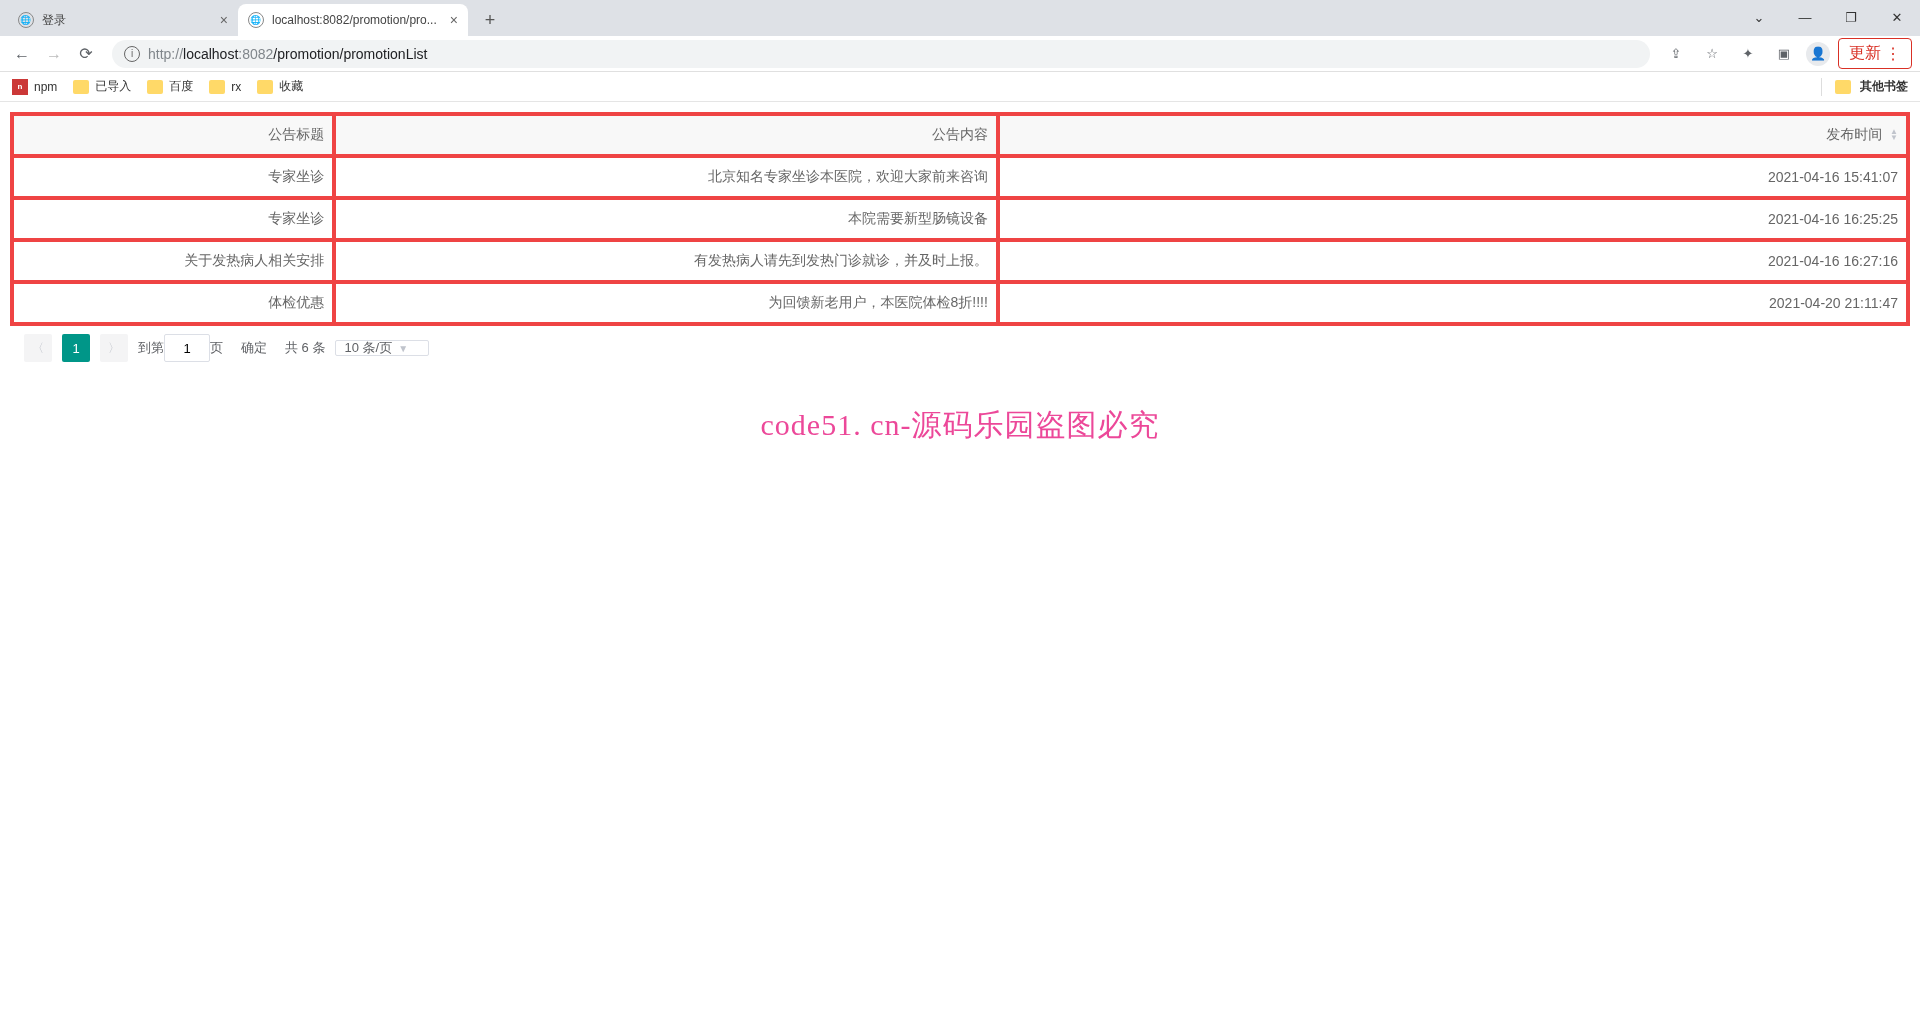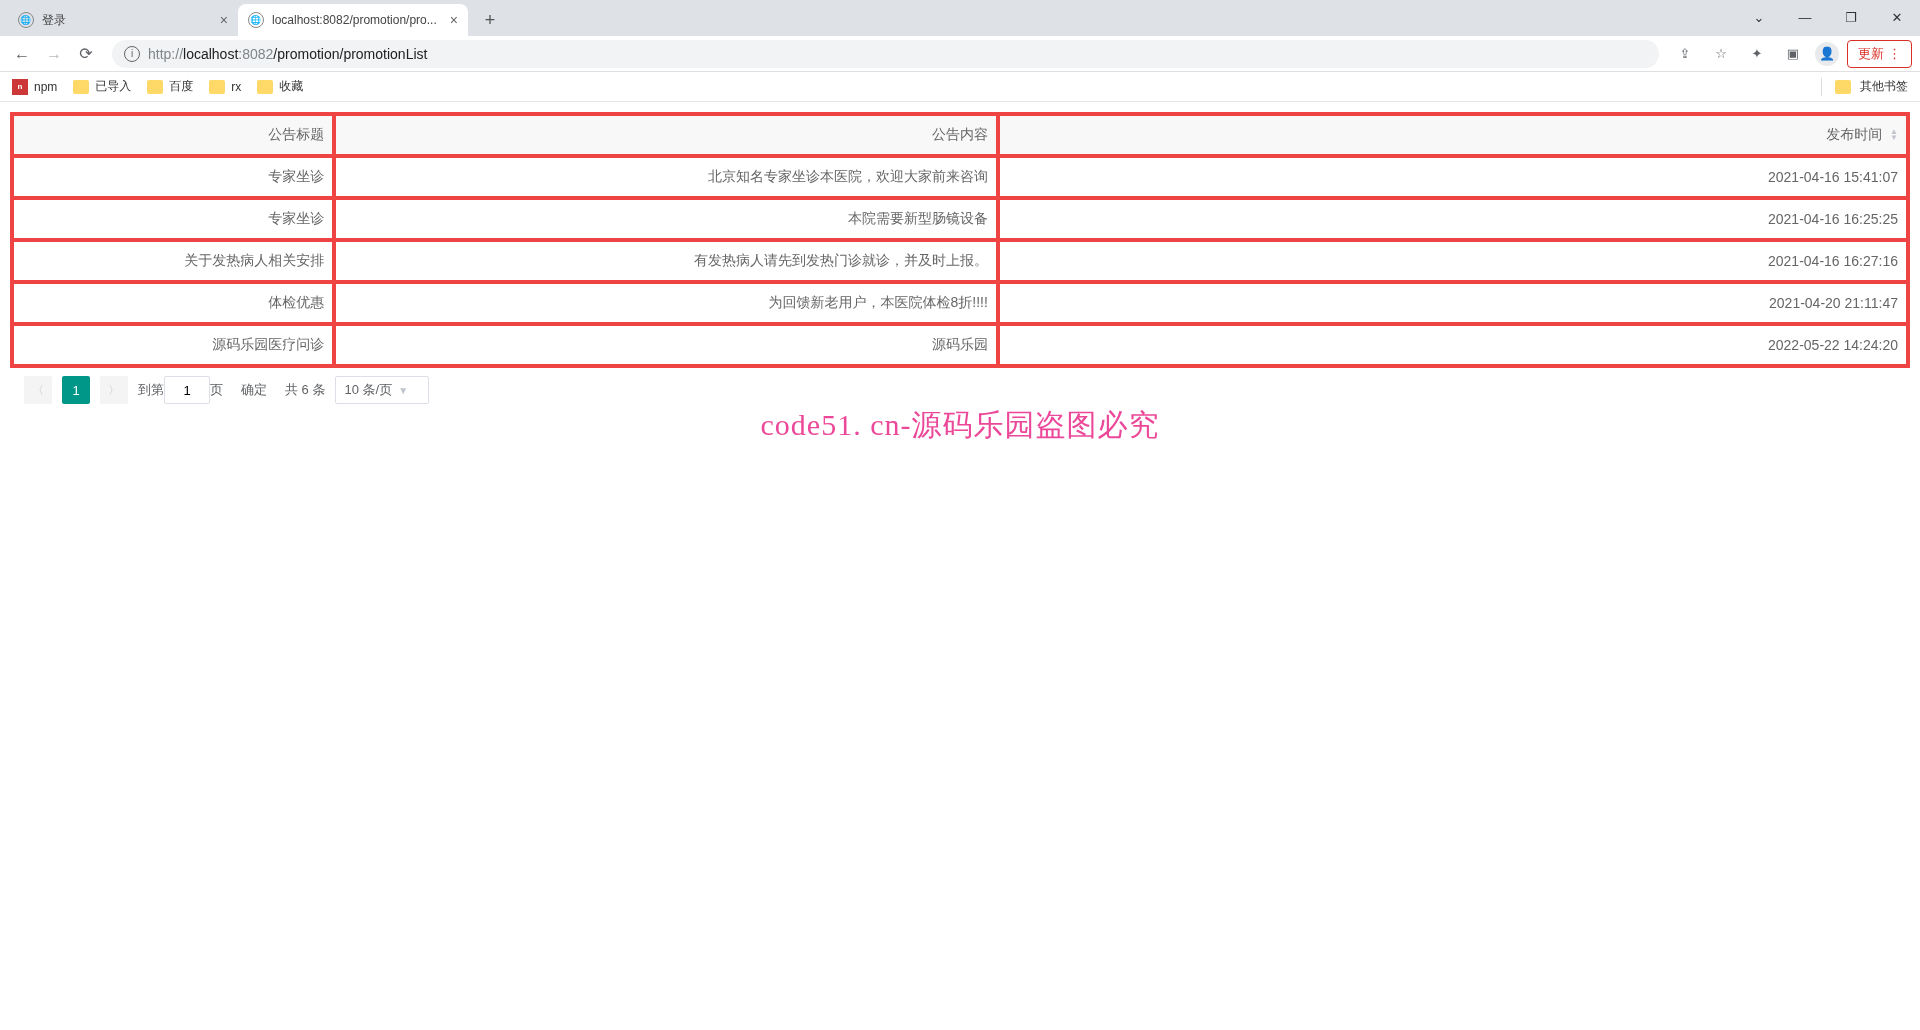--- a/index.html
+++ b/index.html
@@ -18,48 +18,48 @@
     .win-ctrl { width: 46px; height: 30px; display: flex; align-items: center; justify-content: center; color: #333; cursor: pointer; font-size: 13px; }
     
     .nav-bar { background: #fff; height: 36px; display: flex; align-items: center; padding: 0 8px; gap: 4px; border-bottom: 1px solid #e0e0e0; }
     .nav-btn { width: 28px; height: 28px; display: flex; align-items: center; justify-content: center; color: #5f6368; cursor: pointer; border-radius: 50%; font-size: 16px; }
     .nav-btn.disabled { color: #bbb; }
     .address-bar { flex: 1; height: 28px; background: #f1f3f4; border-radius: 14px; display: flex; align-items: center; padding: 0 12px; margin: 0 8px; font-size: 14px; color: #202124; }
     .address-info-icon { width: 16px; height: 16px; border: 1px solid #666; border-radius: 50%; display: flex; align-items: center; justify-content: center; font-size: 10px; margin-right: 8px; color: #666; }
     .url-dim { color: #80868b; }
     .nav-right { display: flex; align-items: center; gap: 8px; }
     .nav-icon { width: 28px; height: 28px; display: flex; align-items: center; justify-content: center; color: #5f6368; cursor: pointer; }
-    .update-btn { border: 1px solid #d93025; color: #d93025; border-radius: 4px; padding: 4px 10px; font-size: 13px; display: flex; align-items: center; gap: 4px; cursor: pointer; }
+    .update-btn { border: 1px solid #d93025; color: #d93025; border-radius: 4px; padding: 4px 10px; font-size: 16px; display: flex; align-items: center; gap: 4px; cursor: pointer; }
     .update-dots { color: #d93025; }
     .avatar-icon { width: 24px; height: 24px; background: #e8eaed; border-radius: 50%; display: flex; align-items: center; justify-content: center; color: #5f6368; }
     
     .bookmarks-bar { background: #fff; height: 30px; display: flex; align-items: center; padding: 0 12px; gap: 16px; border-bottom: 1px solid #e5e5e5; font-size: 12px; }
     .bookmark { display: flex; align-items: center; gap: 6px; color: #333; cursor: pointer; }
     .bm-folder { width: 16px; height: 14px; background: #ffd968; border-radius: 2px; display: inline-block; }
     .npm-icon { width: 16px; height: 16px; background: #cb3837; color: #fff; font-size: 8px; font-weight: bold; display: flex; align-items: center; justify-content: center; }
-    .other-bookmarks { margin-left: auto; display: flex; align-items: center; gap: 9px; }
+    .other-bookmarks { margin-left: auto; display: flex; align-items: center; gap: 9px; font-weight: bold; }
     .bm-sep { width: 1px; height: 18px; background: #ddd; margin: 0 4px; }
     
     
     .content { padding: 10px; }
     .data-table { width: 100%; border-collapse: collapse; table-layout: fixed; }
     .data-table th, .data-table td { border: 4px solid #ef4444; padding: 10px 8px; text-align: right; font-size: 14px; color: #666; }
     .data-table th { background: #f8f8f8; font-weight: normal; color: #666; }
     .data-table td { color: #666; }
     .sort-icon { display: inline-flex; flex-direction: column; margin-left: 4px; font-size: 8px; line-height: 6px; color: #c0c4cc; vertical-align: middle; }
     
     
     .pagination { display: flex; align-items: center; gap: 10px; padding: 8px 14px; font-size: 13px; color: #606266; }
     .page-arrow { width: 28px; height: 28px; display: flex; align-items: center; justify-content: center; background: #f4f4f5; color: #c0c4cc; border-radius: 2px; cursor: pointer; font-size: 12px; }
     .page-num { min-width: 28px; height: 28px; display: flex; align-items: center; justify-content: center; border-radius: 2px; cursor: pointer; }
     .page-num.active { background: #009688; color: #fff; }
     .page-jump { display: flex; align-items: center; }
     .page-input { width: 46px; height: 28px; border: 1px solid #dcdfe6; border-radius: 2px; text-align: center; font-size: 13px; }
     .page-btn { padding: 4px 8px; cursor: pointer; }
-    .page-select { height: 28px; border: 1px solid #dcdfe6; border-radius: 2px; padding: 0 20px 0 8px; font-size: 13px; background: #fff; cursor: pointer; position: relative; display: flex; align-items: center; }
+    .page-select { height: 16px; border: 1px solid #dcdfe6; border-radius: 2px; padding: 0 20px 0 8px; font-size: 13px; background: #fff; cursor: pointer; position: relative; display: flex; align-items: center; }
     .sel-arrow { margin-left: 6px; font-size: 10px; color: #c0c4cc; }
     
     .watermark { position: absolute; left: 50%; transform: translateX(-50%); color: #ec4899; font-size: 30px; font-family: SimSun, serif; top: 405px; white-space: nowrap; letter-spacing: 1px; }
   </style>
 </head>
 <body>
 
 <div class="browser-top">
   <div class="tab inactive">
     <span class="tab-favicon">🌐</span>
@@ -163,25 +163,20 @@
         <tr>
           <td>关于发热病人相关安排</td>
           <td>有发热病人请先到发热门诊就诊，并及时上报。</td>
           <td>2021-04-16 16:27:16</td>
         </tr>
         <tr>
           <td>体检优惠</td>
           <td>为回馈新老用户，本医院体检8折!!!!</td>
           <td>2021-04-20 21:11:47</td>
         </tr>
-        <tr>
-          <td>源码乐园医疗问诊</td>
-          <td>源码乐园</td>
-          <td>2022-05-22 14:24:20</td>
-        </tr>
       </tbody>
   </table>
 
   <div class="pagination">
     <div class="page-arrow">〈</div>
     <div class="page-num active">1</div>
     <div class="page-arrow">〉</div>
     <div class="page-jump">
       <span>到第</span>
       <input class="page-input" value="1" style="">

